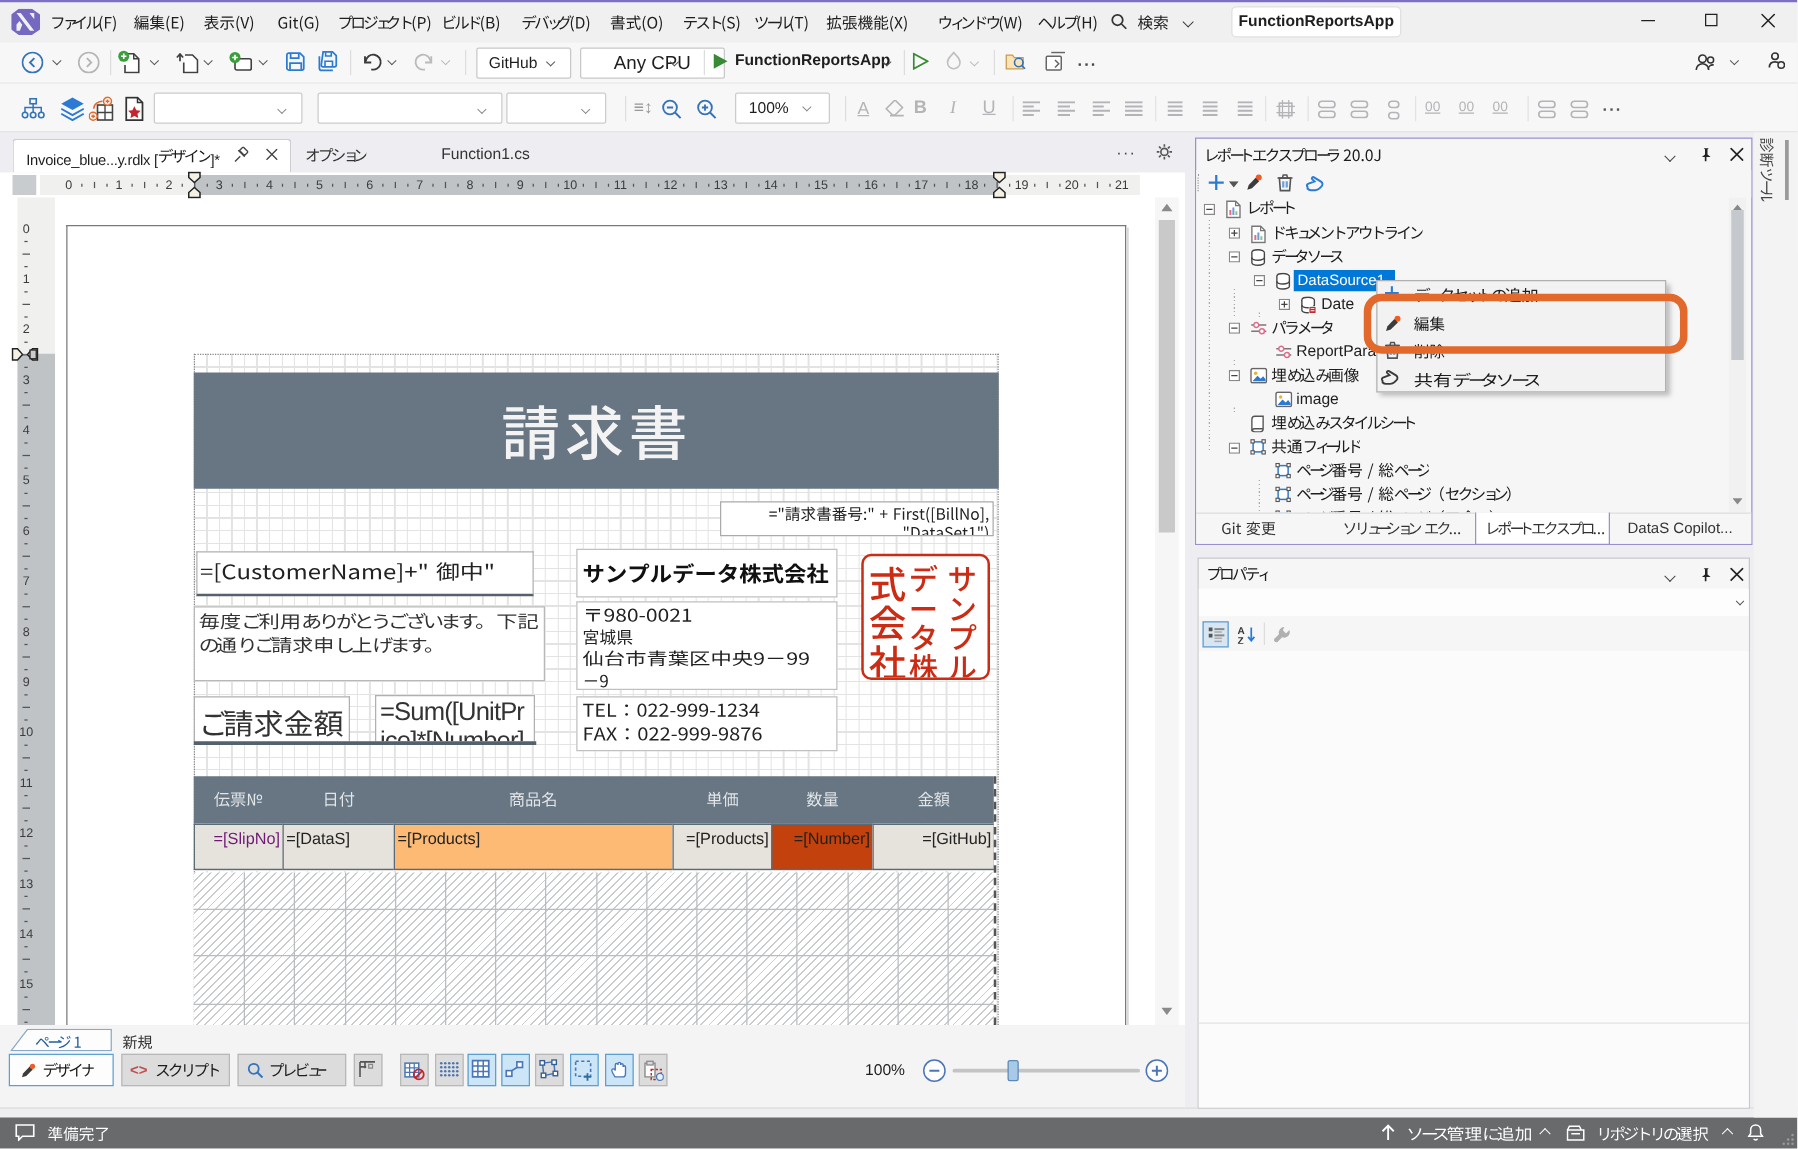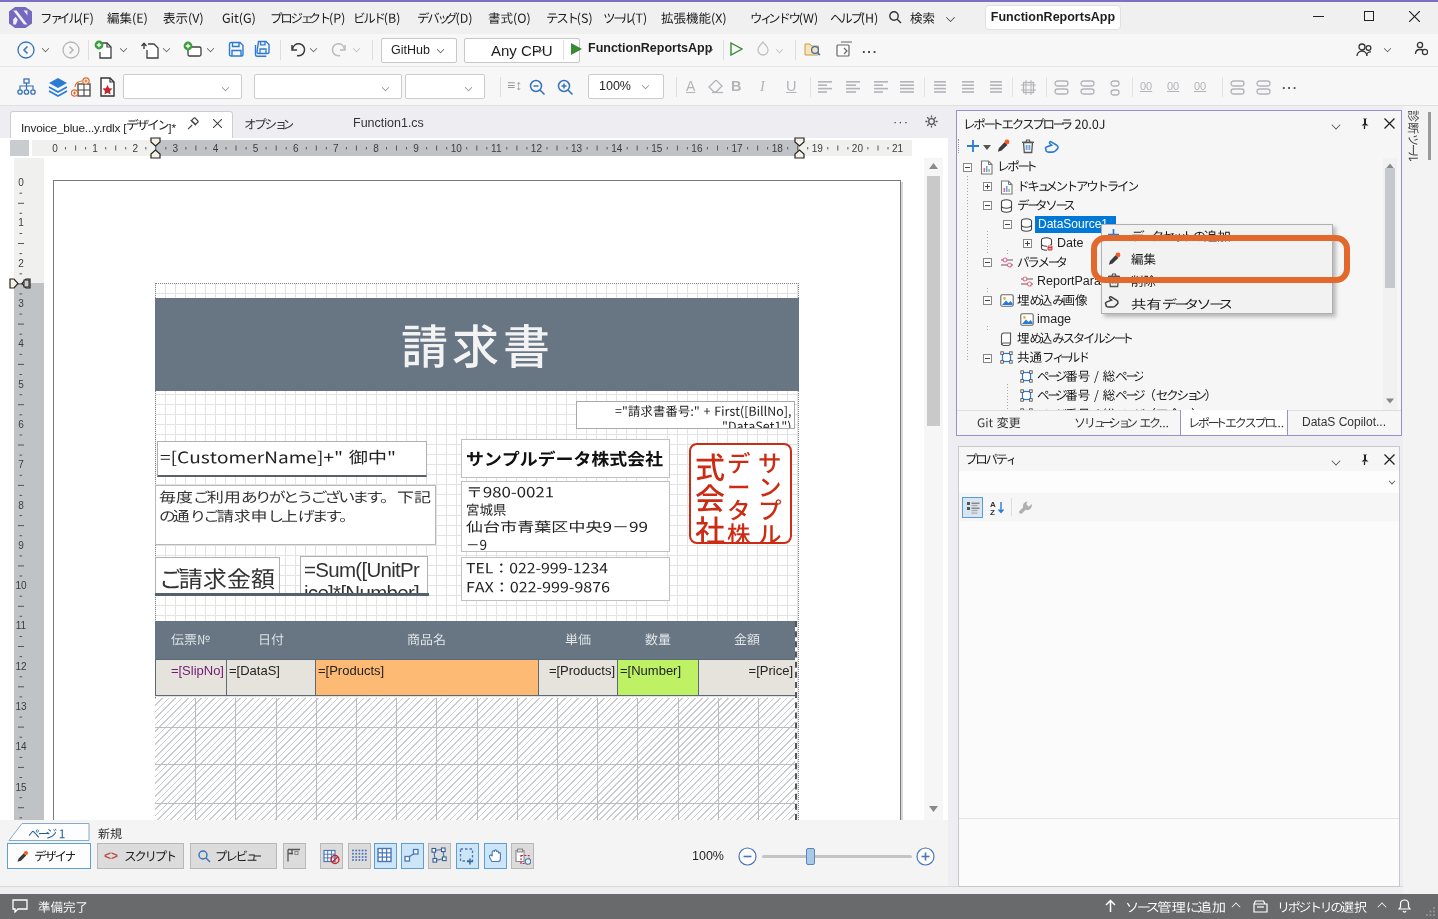--- a/index.html
+++ b/index.html
@@ -920,22 +920,22 @@
             <use href="#g491d1" x="0"></use>
             <use href="#g4984d" x="1000"></use>
           </g>
         </svg></div>
     </div>
     <div style="position:absolute;left:155px;top:659px;width:640px;height:37px;position:absolute;border-right:1px solid #5a6a77">
       <div style="position:absolute;left:0px;top:0;width:71px;height:37px;background:#e6e3dc;border:1px solid #5a6a77;border-right:none;padding:3px 2px 0 2px;font-size:13px;color:#701a75;white-space:nowrap;overflow:hidden;text-align:right">=[SlipNo]</div>
       <div style="position:absolute;left:71px;top:0;width:89px;height:37px;background:#e6e3dc;border:1px solid #5a6a77;border-right:none;padding:3px 2px 0 2px;font-size:13px;color:#222;white-space:nowrap;overflow:hidden;text-align:left">=[DataS]</div>
       <div style="position:absolute;left:160px;top:0;width:223px;height:37px;background:#fdba74;border:1px solid #5a6a77;border-right:none;padding:3px 2px 0 2px;font-size:13px;color:#222;white-space:nowrap;overflow:hidden;text-align:left">=[Products]</div>
       <div style="position:absolute;left:383px;top:0;width:79px;height:37px;background:#e6e3dc;border:1px solid #5a6a77;border-right:none;padding:3px 2px 0 2px;font-size:13px;color:#222;white-space:nowrap;overflow:hidden;text-align:right">=[Products]</div>
-      <div style="position:absolute;left:462px;top:0;width:81px;height:37px;background:#bef264;border:1px solid #5a6a77;border-right:none;padding:3px 2px 0 2px;font-size:13px;color:#222;white-space:nowrap;overflow:hidden;">=[Number]</div>
-      <div style="position:absolute;left:543px;top:0;width:97px;height:37px;background:#e6e3dc;border:1px solid #5a6a77;border-right:none;padding:3px 2px 0 2px;font-size:13px;color:#222;white-space:nowrap;overflow:hidden;text-align:right">=[Price]</div>
+      <div style="position:absolute;left:462px;top:0;width:81px;height:37px;background:#c2410c;border:1px solid #5a6a77;border-right:none;padding:3px 2px 0 2px;font-size:13px;color:#222;white-space:nowrap;overflow:hidden;text-align:right">=[Number]</div>
+      <div style="position:absolute;left:543px;top:0;width:97px;height:37px;background:#e6e3dc;border:1px solid #5a6a77;border-right:none;padding:3px 2px 0 2px;font-size:13px;color:#222;white-space:nowrap;overflow:hidden;text-align:right">=[GitHub]</div>
     </div>
     <div style="position:absolute;left:155px;top:698px;width:640px;height:122px;background-color:#fff;background-image:repeating-linear-gradient(135deg,#c9cdd0 0,#c9cdd0 1.1px,transparent 1.1px,transparent 4.6px)">
       <div style="position:absolute;left:0;top:29px;width:640px;height:1px;background:#b9bdc0"></div>
       <div style="position:absolute;left:0;top:66px;width:640px;height:1px;background:#b9bdc0"></div>
       <div style="position:absolute;left:0;top:105px;width:640px;height:1px;background:#b9bdc0"></div>
       <div style="position:absolute;left:40.2px;top:0;width:1px;height:124px;background:#b9bdc0"></div>
       <div style="position:absolute;left:80.4px;top:0;width:1px;height:124px;background:#b9bdc0"></div>
       <div style="position:absolute;left:120.60000000000001px;top:0;width:1px;height:124px;background:#b9bdc0"></div>
       <div style="position:absolute;left:160.8px;top:0;width:1px;height:124px;background:#b9bdc0"></div>
       <div style="position:absolute;left:201.0px;top:0;width:1px;height:124px;background:#b9bdc0"></div>

